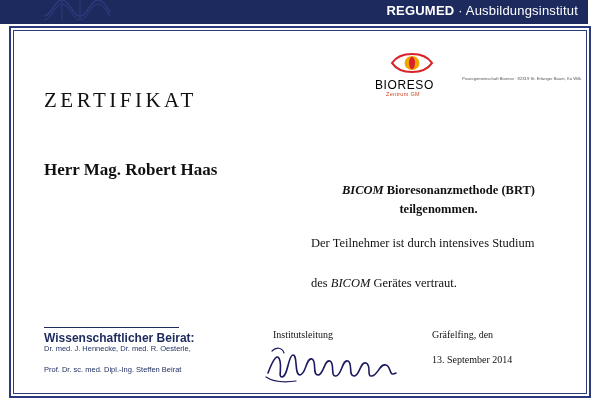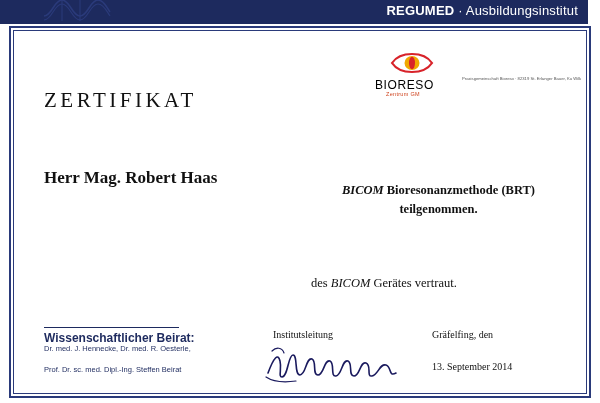--- a/index.html
+++ b/index.html
@@ -136,21 +136,20 @@
 
   
   .recipient {
     position: absolute;
     left: 44px;
     top: 160px;
     font-family: "Liberation Serif", serif;
     font-size: 17px;
     font-weight: bold;
     color: #111111;
-    margin-top: 8px;
   }
 
   
   .seminar-line {
     position: absolute;
     left: 311px;
     top: 162px;
     width: 255px;
     text-align: center;
     font-family: "Liberation Serif", serif;
@@ -228,21 +227,20 @@
     font-size: 10px;
     color: #111111;
   }
   .date-label {
     position: absolute;
     left: 432px;
     top: 354px;
     font-family: "Liberation Serif", serif;
     font-size: 10px;
     color: #111111;
-    margin-top: 7px;
   }
 </style>
 </head>
 <body>
 
 <div class="certificate">
 
   <div class="top-bar">
     <div class="top-bar-text">
       <span class="bold">REGUMED</span><span> · </span><span>Ausbildungsinstitut</span>
@@ -275,21 +273,21 @@
 
   <div class="recipient">Herr Mag. Robert Haas</div>
 
   <div class="seminar-line">
     <br>
     <span class="ital">BICOM</span><span> Bioresonanzmethode (BRT)</span><br>
     <span>teilgenommen.</span>
   </div>
 
   <div class="paragraph">
-    <br>
+    <span>Der Teilnehmer ist durch intensives Studium</span><br>
     <br>
     <span>des </span><span class="ital">BICOM</span><span> Gerätes vertraut.</span>
   </div>
 
   <div class="footer-divider"></div>
   <div class="beirat-title">Wissenschaftlicher Beirat:</div>
   <div class="beirat-names">
     <span>Dr. med. J. Hennecke, Dr. med. R. Oesterle,</span><br>
     <br>
     <span>Prof. Dr. sc. med. Dipl.-Ing. Steffen Beirat</span>

